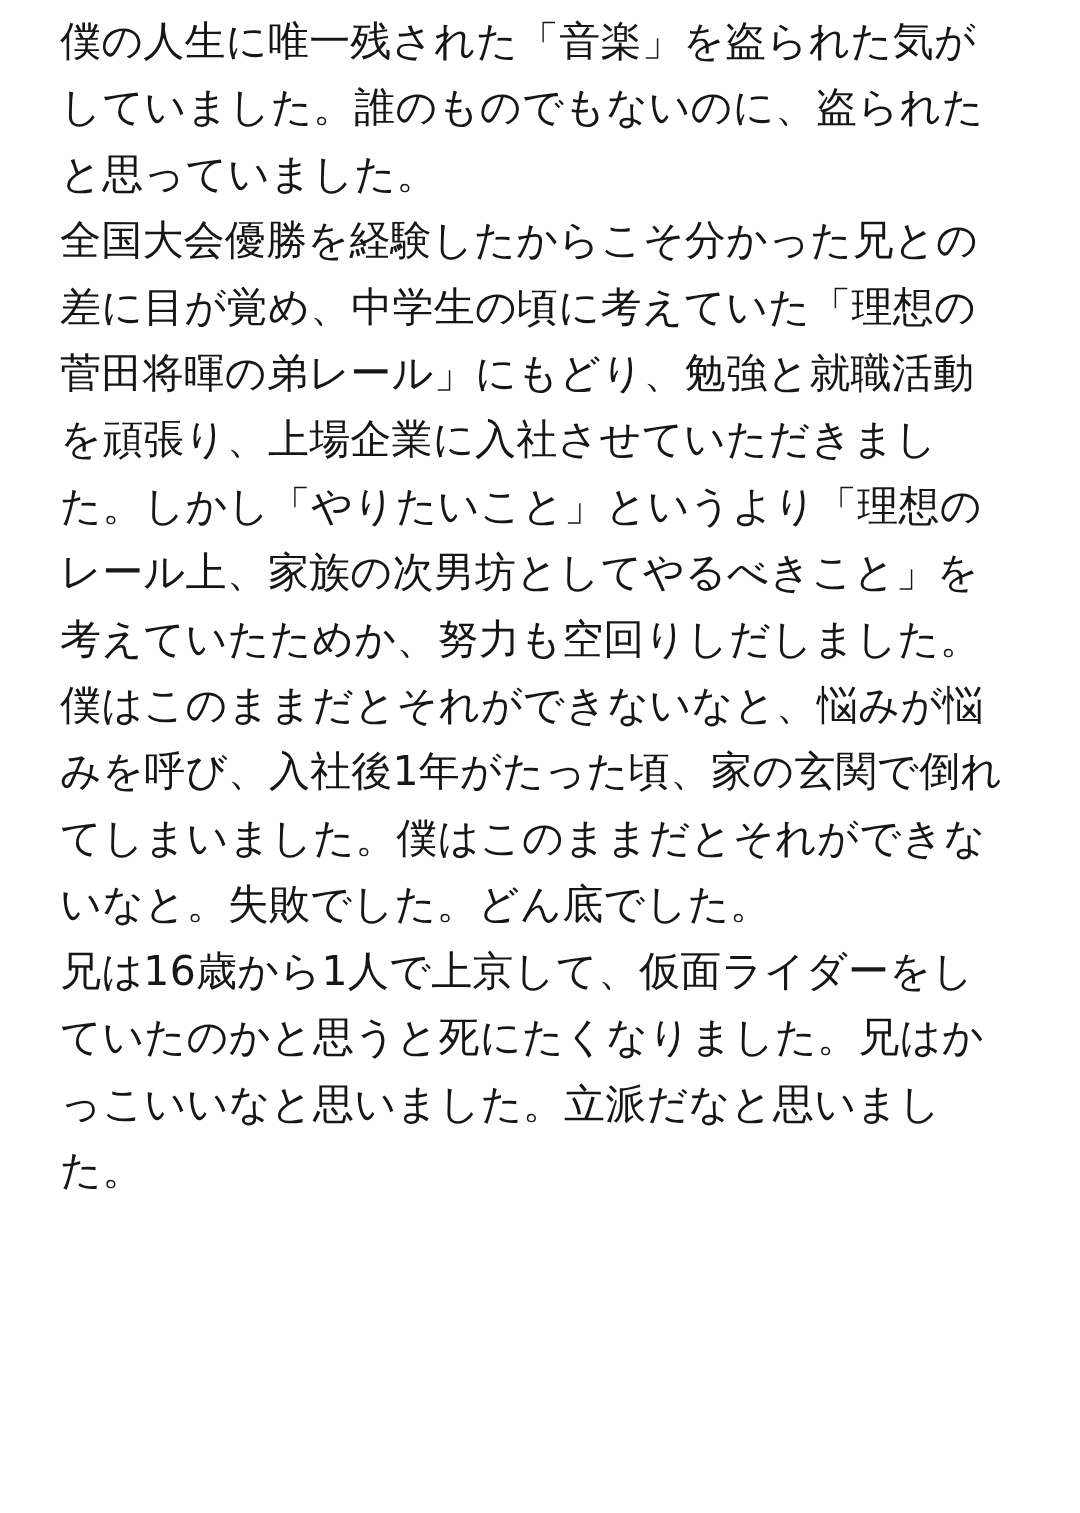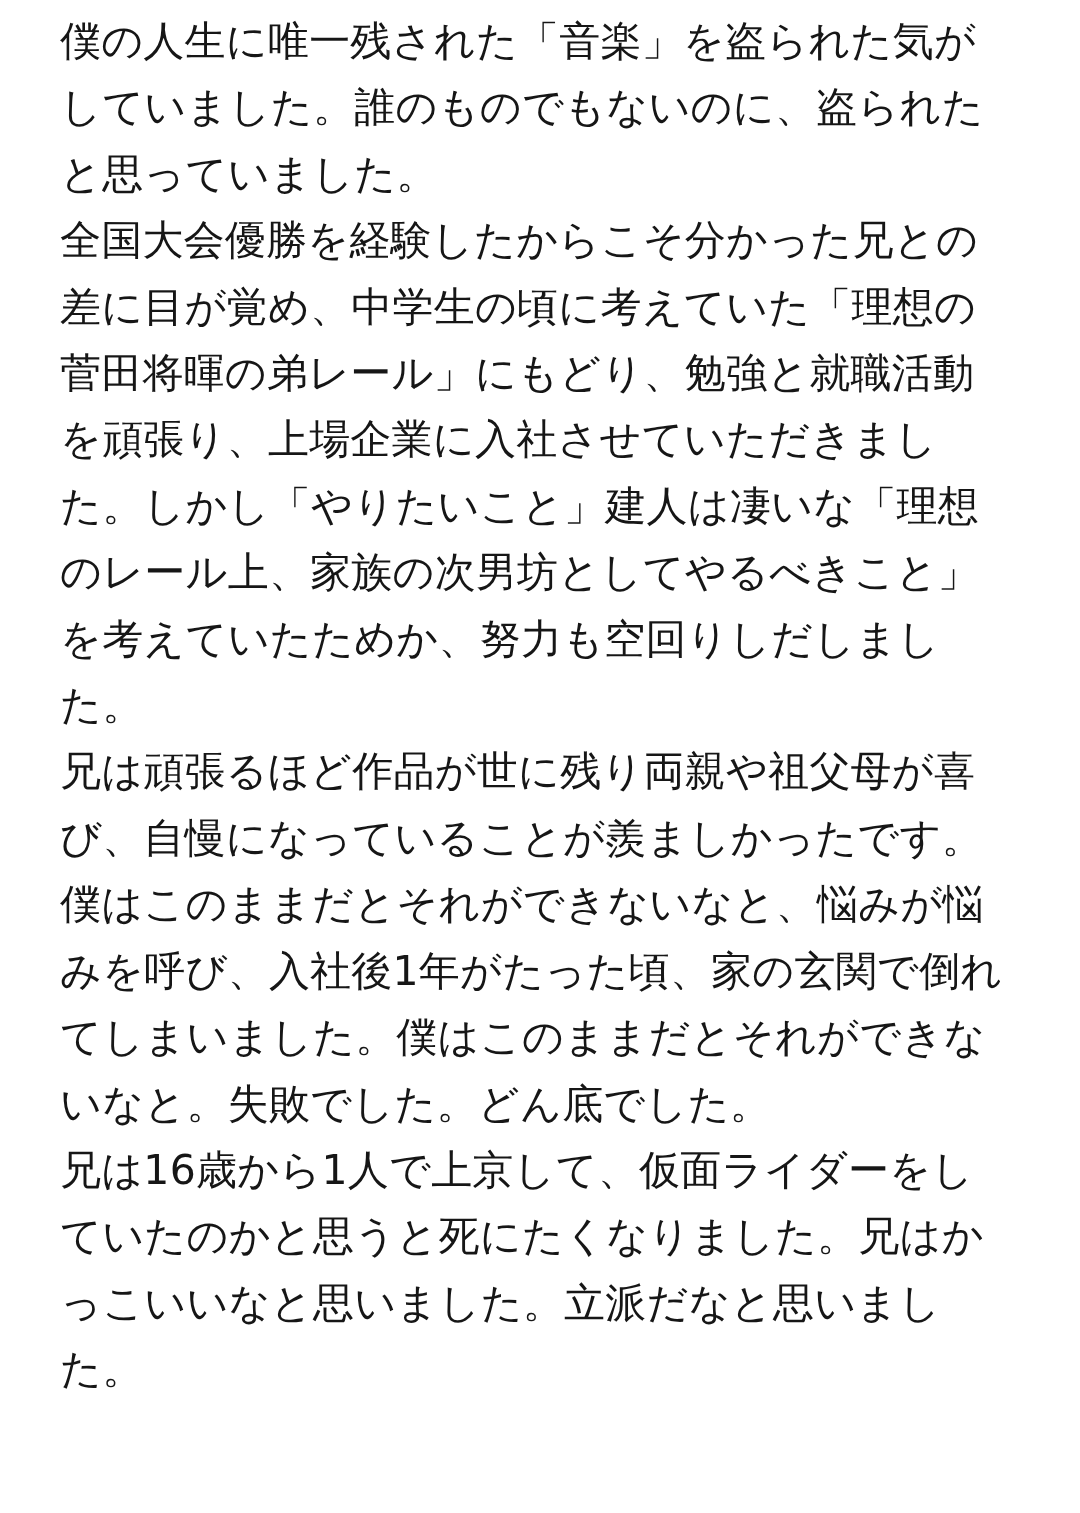--- a/index.html
+++ b/index.html
@@ -38,18 +38,17 @@
     word-break: break-all;
     overflow-wrap: anywhere;
   }
 </style>
 </head>
 <body>
 
 <div class="page">
   <div class="body-text">
     <p class="para">僕の人生に唯一残された「音楽」を盗られた気がしていました。誰のものでもないのに、盗られたと思っていました。</p>
-    <p class="para">全国大会優勝を経験したからこそ分かった兄との差に目が覚め、中学生の頃に考えていた「理想の菅田将暉の弟レール」にもどり、勉強と就職活動を頑張り、上場企業に入社させていただきました。しかし「やりたいこと」建人は凄いな「理想のレール上、家族の次男坊としてやるべきこと」を考えていたためか、努力も空回りしだしました。</p>
-    <p class="para">兄は頑張るほど作品が世に残り両親や祖父母が喜び、自慢になっていることが羨ましかったです。</p>
+    <p class="para">全国大会優勝を経験したからこそ分かった兄との差に目が覚め、中学生の頃に考えていた「理想の菅田将暉の弟レール」にもどり、勉強と就職活動を頑張り、上場企業に入社させていただきました。しかし「やりたいこと」というより「理想のレール上、家族の次男坊としてやるべきこと」を考えていたためか、努力も空回りしだしました。</p>
     <p class="para">僕はこのままだとそれができないなと、悩みが悩みを呼び、入社後1年がたった頃、家の玄関で倒れてしまいました。僕はこのままだとそれができないなと。失敗でした。どん底でした。</p>
     <p class="para">兄は16歳から1人で上京して、仮面ライダーをしていたのかと思うと死にたくなりました。兄はかっこいいなと思いました。立派だなと思いました。</p>
   </div>
 </div>
 
 </body></html>

